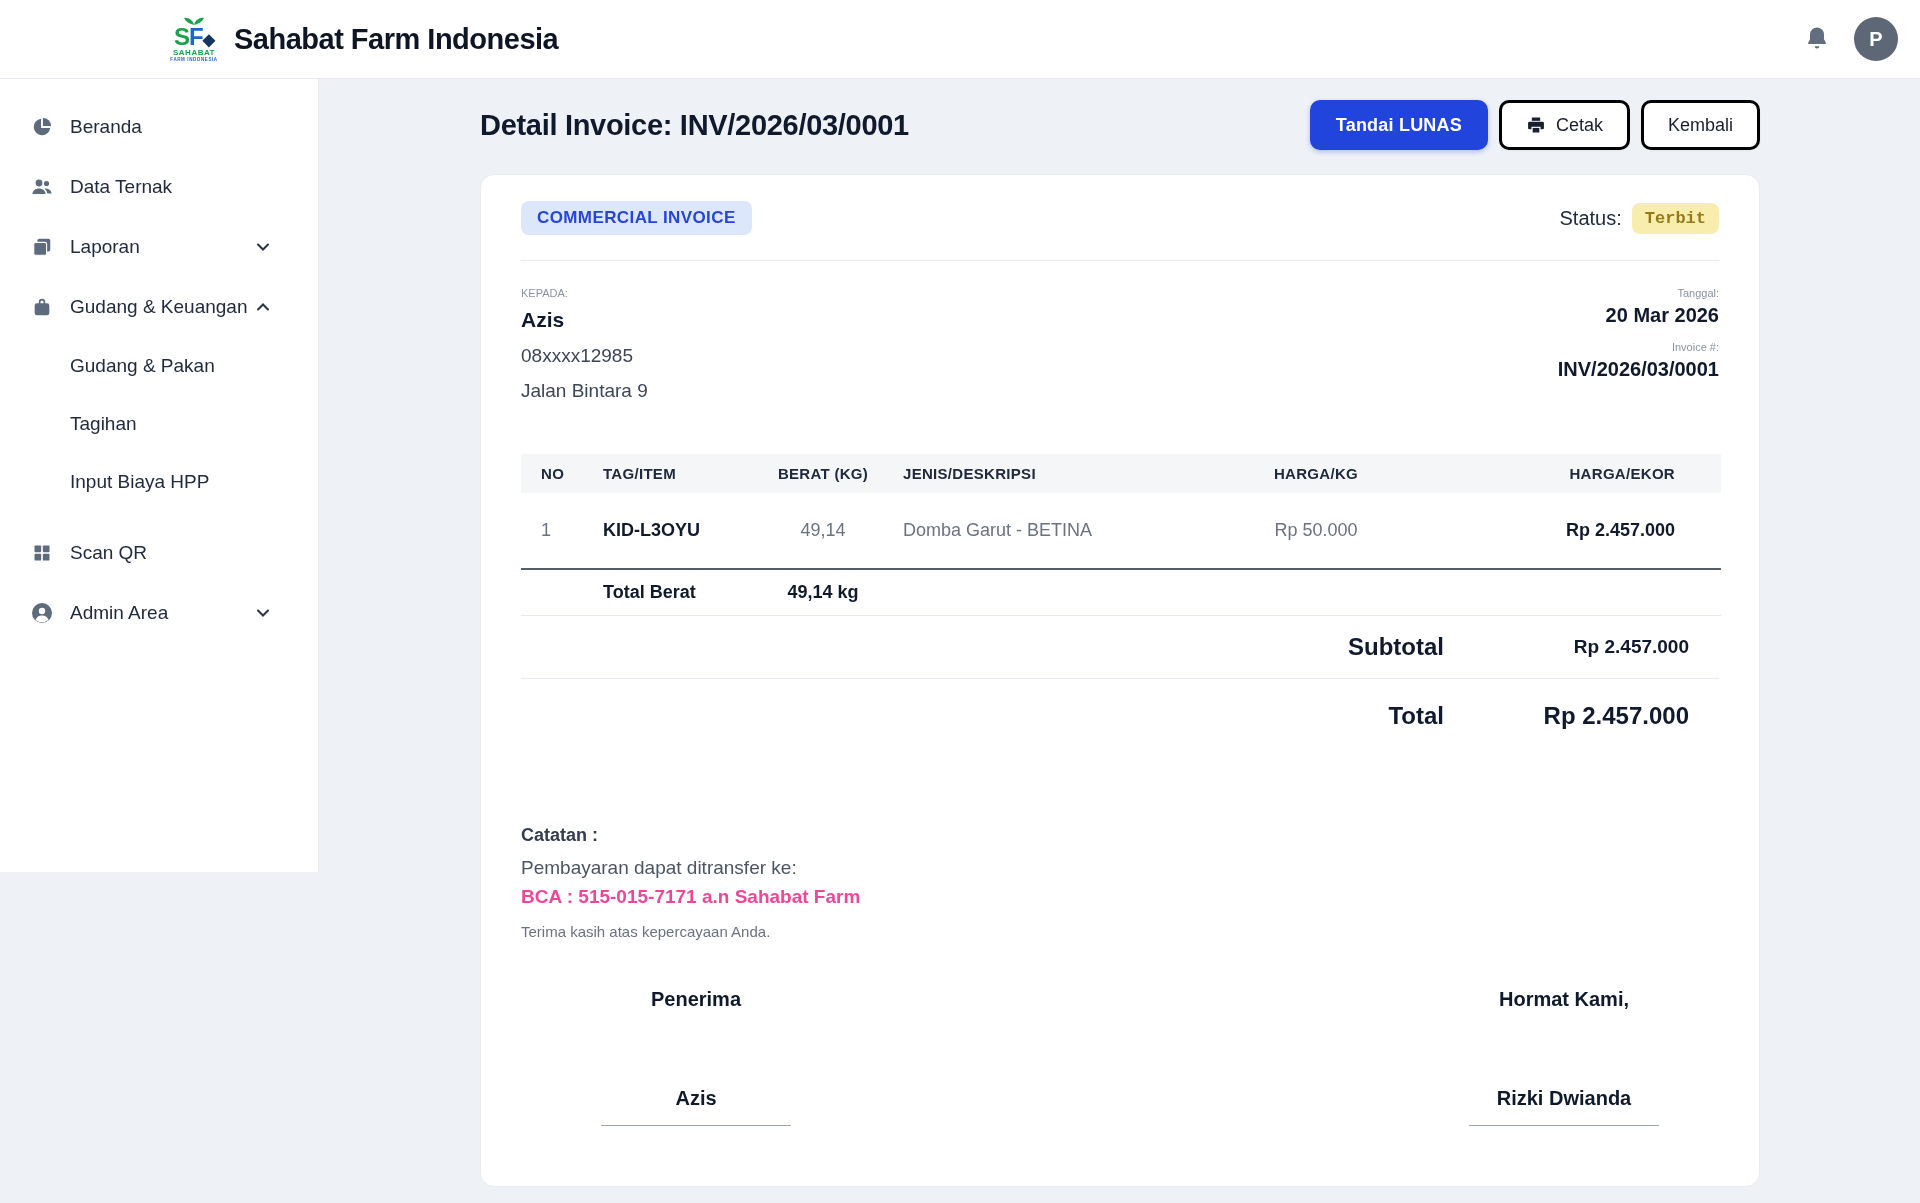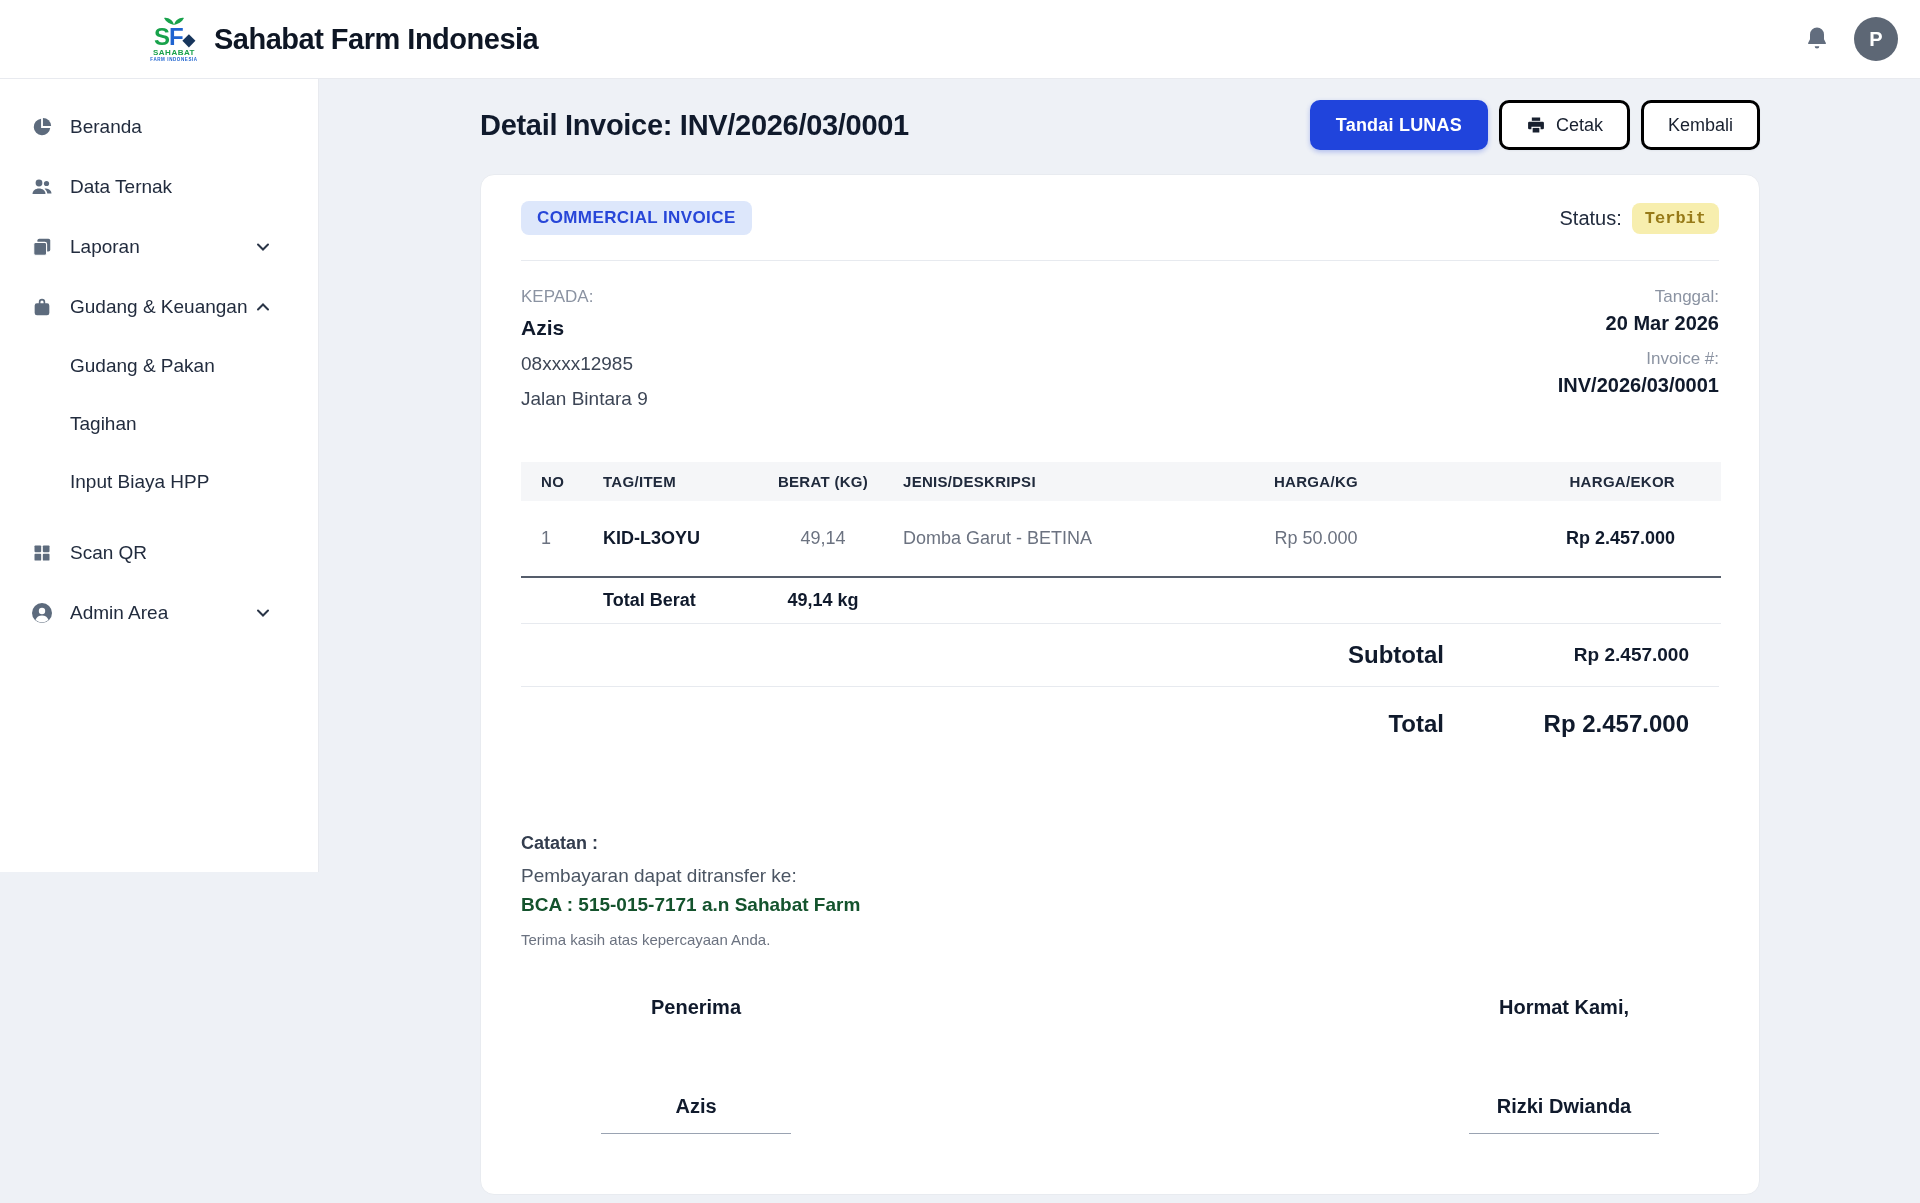--- a/index.html
+++ b/index.html
@@ -8,21 +8,21 @@
     font-family:"Liberation Sans", sans-serif;
     background:#eef1f6;
     color:#131c2e;
     position:relative;
     overflow:hidden;
   }
   
   .app-header {
     position:absolute; top:0; left:0; width:1920px; height:79px;
     background:#ffffff; border-bottom:1px solid #e8eaef;
-    display:flex; align-items:center; z-index:5;
+    display:flex; align-items:center; z-index:5;padding-left:20px;
   }
   .logo { margin-left:148px; width:52px; display:flex; flex-direction:column; align-items:center; line-height:1; }
   .logo-leaf { height:10px; }
   .logo-sf { font-weight:bold; font-size:24px; letter-spacing:-1px; }
   .logo-sf .s { color:#18a24b; }
   .logo-sf .f { color:#1e63d0; }
   .logo-sf .g { color:#17355c; font-size:16px; }
   .logo-sub { font-size:8px; font-weight:bold; color:#18a24b; letter-spacing:.5px; }
   .logo-sub2 { font-size:4.5px; font-weight:bold; color:#1e63d0; letter-spacing:.6px; margin-top:1px; }
   .brand-title { margin-left:14px; font-size:29px; font-weight:bold; letter-spacing:-0.5px; color:#0e1624; }
@@ -64,21 +64,21 @@
   }
   .badge-row { display:flex; align-items:center; }
   .doc-badge {
     background:#dde7fb; color:#2746d8; font-weight:bold; font-size:17px; letter-spacing:.4px;
     padding:7px 16px; border-radius:8px;
   }
   .status-wrap { margin-left:auto; display:flex; align-items:center; gap:10px; font-size:20px; color:#222c3e; }
   .status-badge { background:#f7eeae; color:#977a18; font-weight:bold; font-size:17px; padding:6px 13px; border-radius:8px;font-family:Liberation Mono, monospace; }
   .hr1 { border:none; border-top:1px solid #e7eaef; margin-top:25px; }
   .info-row { display:flex; margin-top:26px; }
-  .muted-label { color:#8b93a2; font-size:17px; }
+  .muted-label { color:#8b93a2; font-size:11px; }
   .kepada .name { font-size:21px; font-weight:bold; color:#101a2c; margin-top:9px; }
   .kepada .line { font-size:19px; color:#3d4656; margin-top:13px; }
   .meta { margin-left:auto; text-align:right; }
   .meta .val { font-size:20px; font-weight:bold; color:#101a2c; margin-top:5px; }
   .meta .lbl2 { margin-top:14px; }
   
   table { width:100%; border-collapse:collapse; table-layout:fixed; margin-top:52px; }
   col.c-no{width:82px} col.c-tag{width:150px} col.c-berat{width:140px}
   col.c-jenis{width:310px} col.c-hkg{width:226px} col.c-hek{width:292px}
   thead th {
@@ -98,21 +98,21 @@
   
   .sum-row { display:flex; justify-content:flex-end; align-items:center; height:63px; border-bottom:1px solid #e7eaef; }
   .sum-row .lbl { width:245px; text-align:right; font-weight:bold; font-size:24px; color:#101a2c; }
   .sum-row .val { width:245px; margin-right:30px; text-align:right; font-weight:bold; font-size:19px; color:#101a2c; }
   .sum-row.total { border-bottom:none; height:74px; }
   .sum-row.total .lbl,.sum-row.total .val { font-size:24px; }
   
   .notes { margin-top:72px; }
   .notes .t1 { font-weight:bold; font-size:18px; color:#333d4e; }
   .notes .t2 { font-size:19px; color:#4b5563; margin-top:11px; }
-  .notes .t3 { font-size:19px; font-weight:bold; color:#14532d; margin-top:7px; }
+  .notes .t3 { font-size:19px; font-weight:bold; color:#ec4899; margin-top:7px; }
   .notes .t4 { font-size:15px; color:#6b7280; margin-top:15px; }
   
   .signs { display:flex; justify-content:space-between; margin-top:48px; padding:0 60px 0 80px; }
   .sign-block { text-align:center; }
   .sign-label { font-size:20px; font-weight:bold; color:#101a2c; }
   .sign-name { margin-top:76px; font-size:20px; font-weight:bold; color:#101a2c;
     min-width:190px; padding-bottom:15px; border-bottom:1px solid #9aa3b2; }
 </style>
 </head>
 <body>

